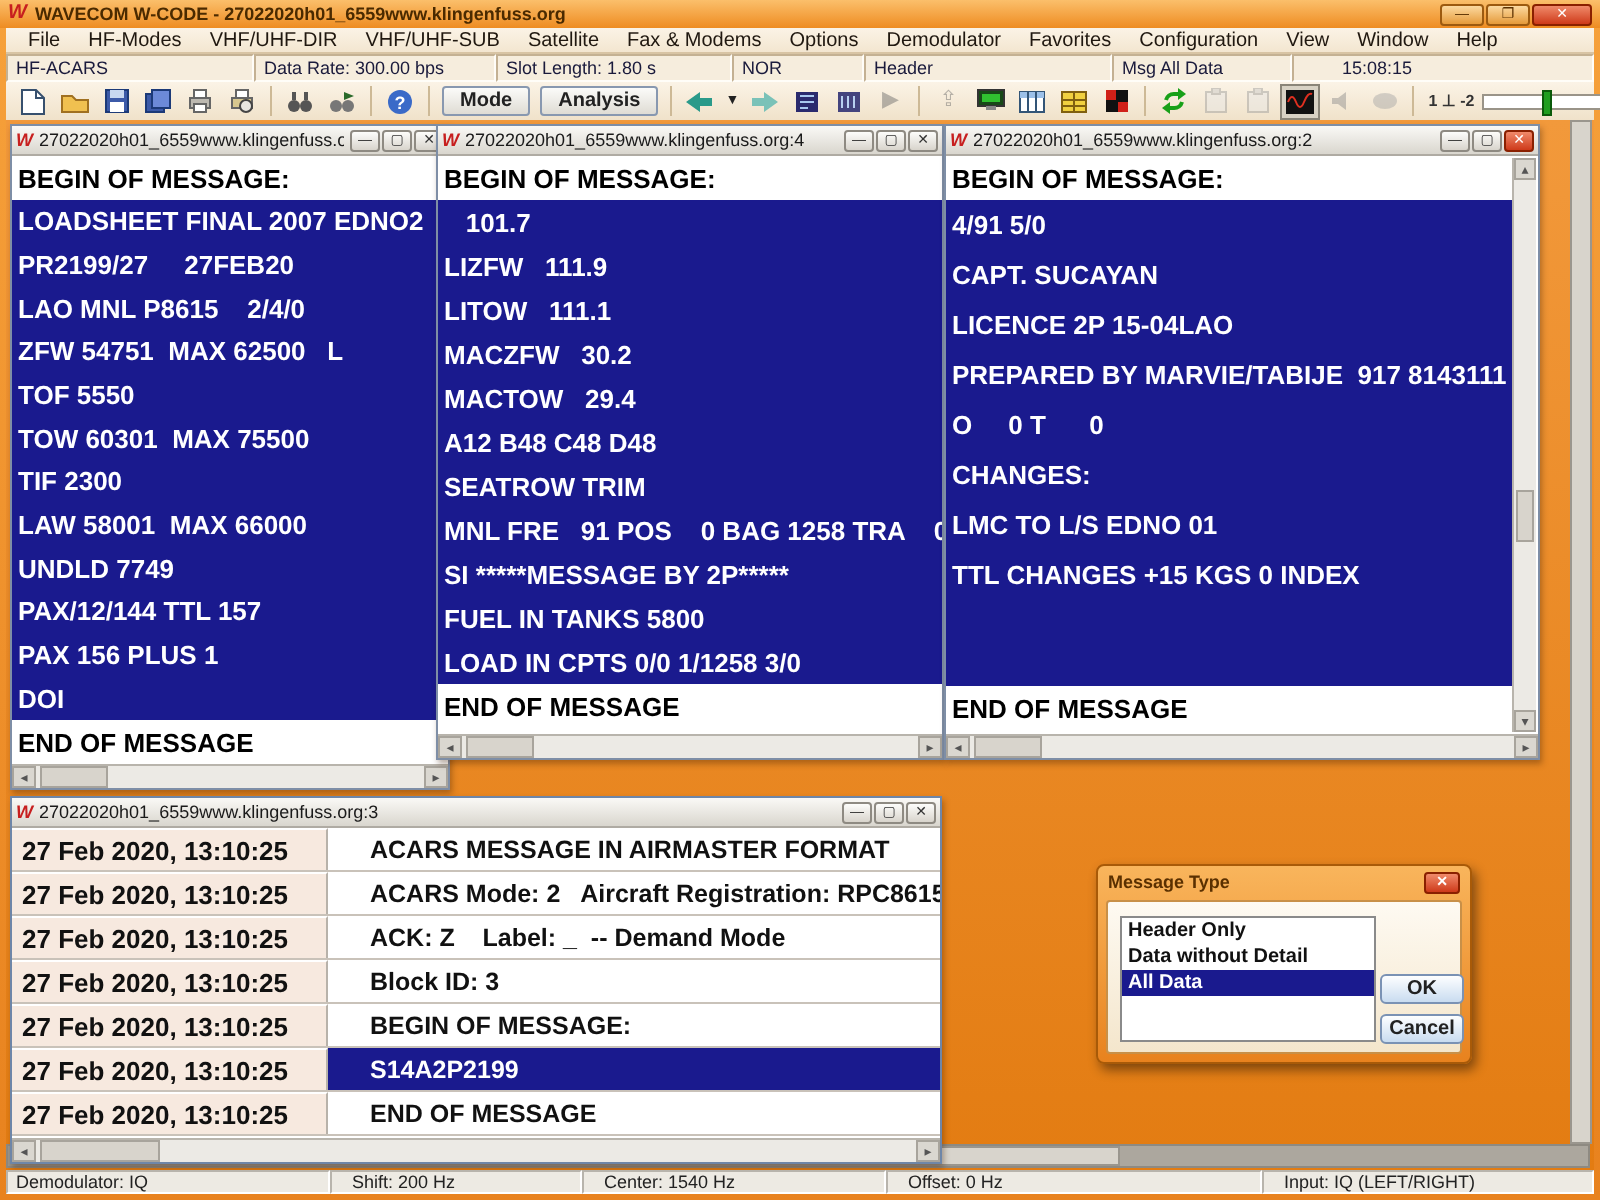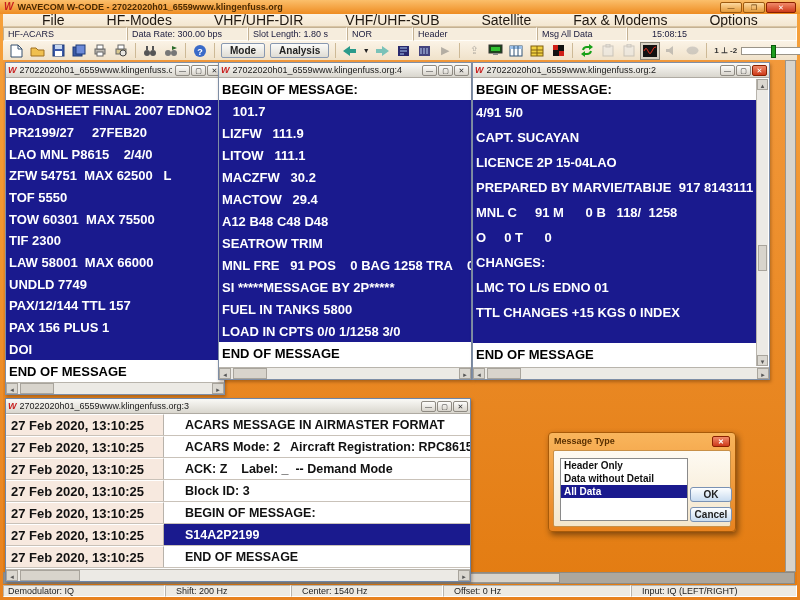--- a/index.html
+++ b/index.html
@@ -15,21 +15,21 @@
   .titlebar-text { font-size:9px; font-weight:bold; color:#4A2A00; white-space:nowrap; }
   .caption-btns { margin-left:auto; display:flex; gap:1px; }
   .cap-btn { width:22px; height:11px; border:1px solid #9C5A10; border-radius:2px;
     background:linear-gradient(#FCD9A0,#E59A3A); font-size:7px; line-height:9px; text-align:center; color:#5A3000; }
   .cap-btn.close { width:30px; background:linear-gradient(#F08A6A,#CE3A1A); color:#fff; border-color:#8A2000; }
 
   
   .menubar { position:absolute; left:3px; top:14px; width:794px; height:13px;
     background:linear-gradient(#FBF3E6,#F3E6D0); border-bottom:1px solid #D8C4A4;
     display:flex; align-items:center; padding-left:4px; }
-  .menu-item { font-size:14px; color:#201810; padding:0 7px; white-space:nowrap;margin-left:28px; }
+  .menu-item { font-size:10px; color:#201810; padding:0 7px; white-space:nowrap; }
 
   
   .fieldbar { position:absolute; left:3px; top:27px; width:794px; height:14px;
     background:#F3E9D8; display:flex; }
   .fcell { border:1px solid; border-color:#C4B193 #FFFDF8 #FFFDF8 #C4B193; background:#F6EDDD;
     font-size:9px; color:#1A1A3C; display:flex; align-items:center; padding-left:4px; white-space:nowrap; overflow:hidden; }
 
   
   .toolbar { position:absolute; left:3px; top:41px; width:794px; height:19px;
     background:linear-gradient(#FBF3E6,#F0E2CA); display:flex; align-items:center; padding-left:3px; gap:1px; }
@@ -141,21 +141,21 @@
     <span class="menu-item">Favorites</span>
     <span class="menu-item">Configuration</span>
     <span class="menu-item">View</span>
     <span class="menu-item">Window</span>
     <span class="menu-item">Help</span>
   </div>
 
   <div class="fieldbar">
     <span class="fcell" style="width:124px">HF-ACARS</span>
     <span class="fcell" style="width:121px">Data Rate: 300.00 bps</span>
-    <span class="fcell" style="width:99px">Slot Length: 1.80 s</span>
+    <span class="fcell" style="width:118px">Slot Length: 1.80 s</span>
     <span class="fcell" style="width:66px">NOR</span>
     <span class="fcell" style="width:124px">Header</span>
     <span class="fcell" style="width:90px">Msg All Data</span>
     <span class="fcell" style="flex:1; padding-left:24px">15:08:15</span>
   </div>
 
   <div class="toolbar">
     <span class="tbtn">
         <svg width="13" height="14">
           <path d="M1 1h7l4 4v8H1z" fill="#fff" stroke="#37506E"></path>
@@ -406,21 +406,20 @@
           <span class="wbtn">▢</span>
           <span class="wbtn red">✕</span>
         </span>
       </div>
       <div class="msg-begin" style="padding-right:14px">BEGIN OF MESSAGE:</div>
       <div class="msg-navy" style="height:243px;display:flex;flex-direction:column;justify-content:flex-start;margin-right:13px">
         <div class="msg-line" style="height:25px">4/91 5/0</div>
         <div class="msg-line" style="height:25px">CAPT. SUCAYAN</div>
         <div class="msg-line" style="height:25px">LICENCE 2P 15-04LAO</div>
         <div class="msg-line" style="height:25px">PREPARED BY MARVIE/TABIJE  917 8143111</div>
-        <div class="msg-line" style="height:25px">MNL C     91 M      0 B   118/  1258</div>
         <div class="msg-line" style="height:25px">O     0 T      0</div>
         <div class="msg-line" style="height:25px">CHANGES:</div>
         <div class="msg-line" style="height:25px">LMC TO L/S EDNO 01</div>
         <div class="msg-line" style="height:25px">TTL CHANGES +15 KGS 0 INDEX</div>
       </div>
       <div class="msg-end">END OF MESSAGE</div>
       <div class="spacer"></div>
       <div class="hscroll">
         <span class="sarrow">◂</span>
         <span class="hthumb"></span>

